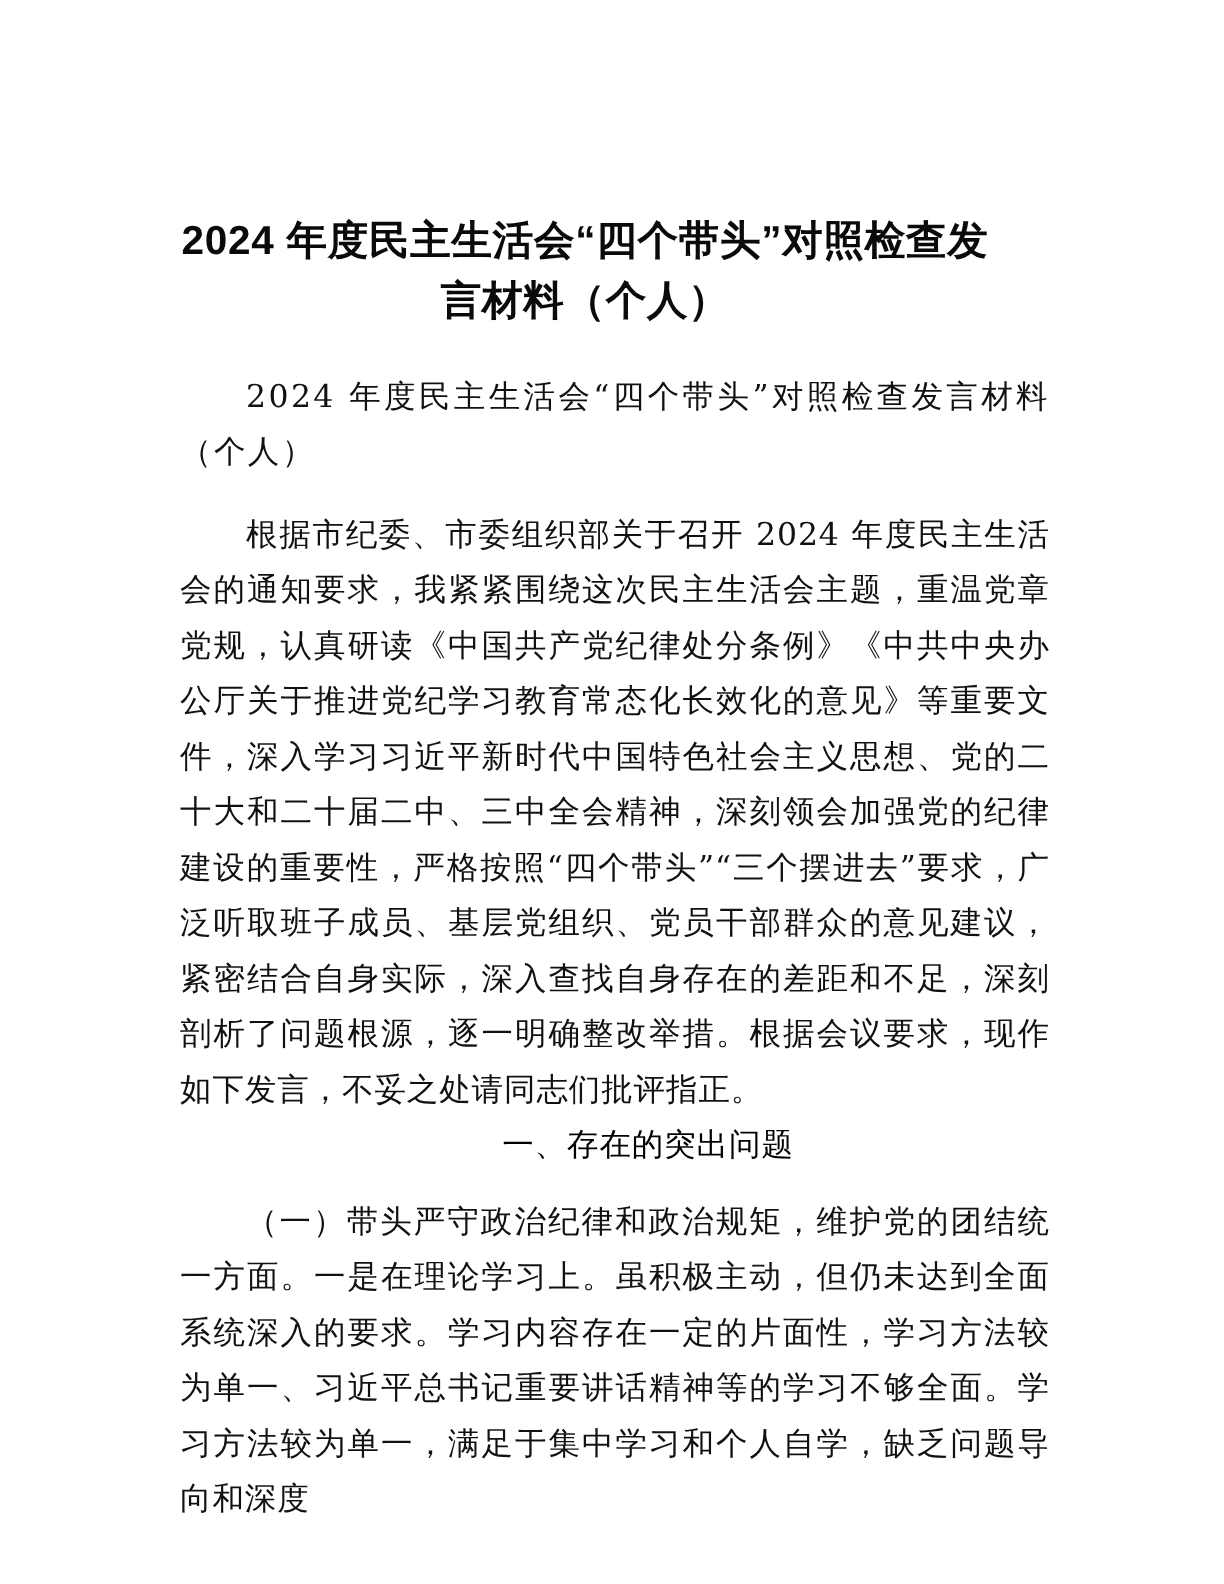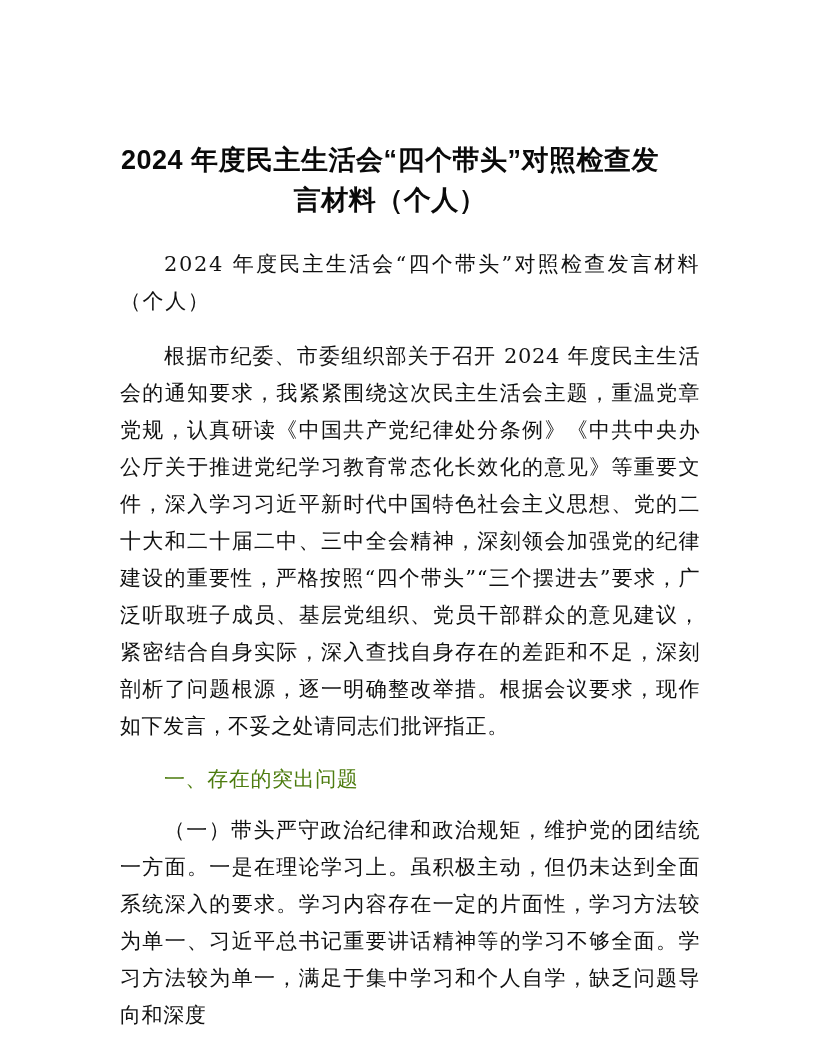--- a/index.html
+++ b/index.html
@@ -51,31 +51,31 @@
     word-break: break-all;
   }
   p.indent2 {
     text-indent: 44px;
   }
   p.subtitle-para {
     letter-spacing: 1.6px;
     margin-bottom: 18px;
   }
   p.intro-para {
-    margin-bottom: 16px;
   }
   h2.section-heading {
     font-family: "DejaVu Serif", "Liberation Serif", serif;
     font-size: 21px;
     line-height: 37px;
     font-weight: normal;
     letter-spacing: 0.6px;
     text-indent: 44px;
     margin: 0 0 14px 0;
-    color: #4d7c0f;
+    color: #000000;
+    text-align: center;
   }
   p.sub-para {
     letter-spacing: 0.6px;
   }
 </style>
 </head>
 <body>
 
 <div class="page">
 

